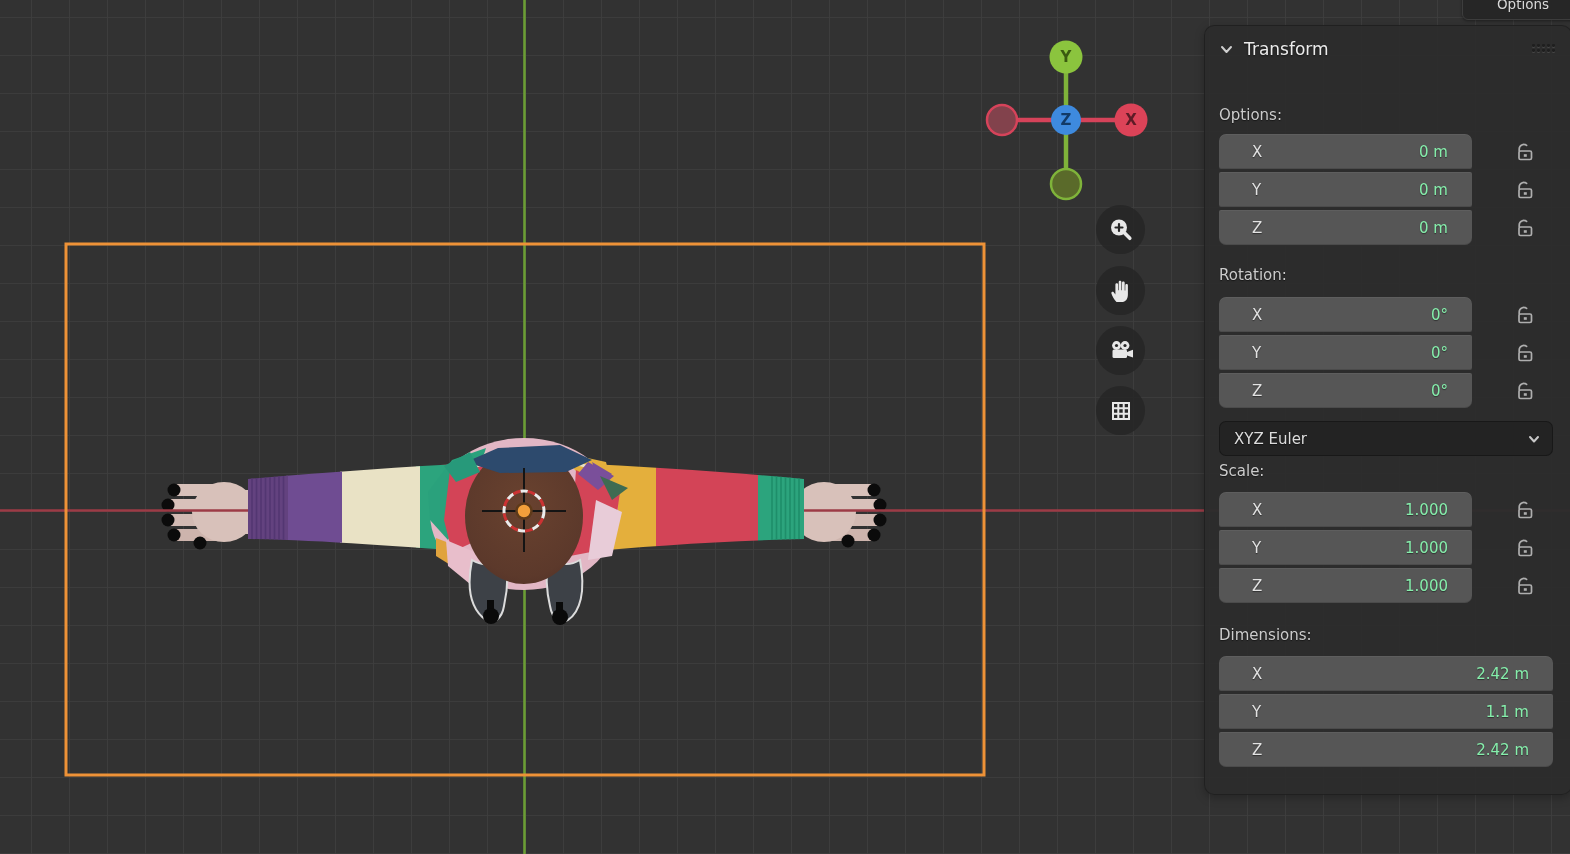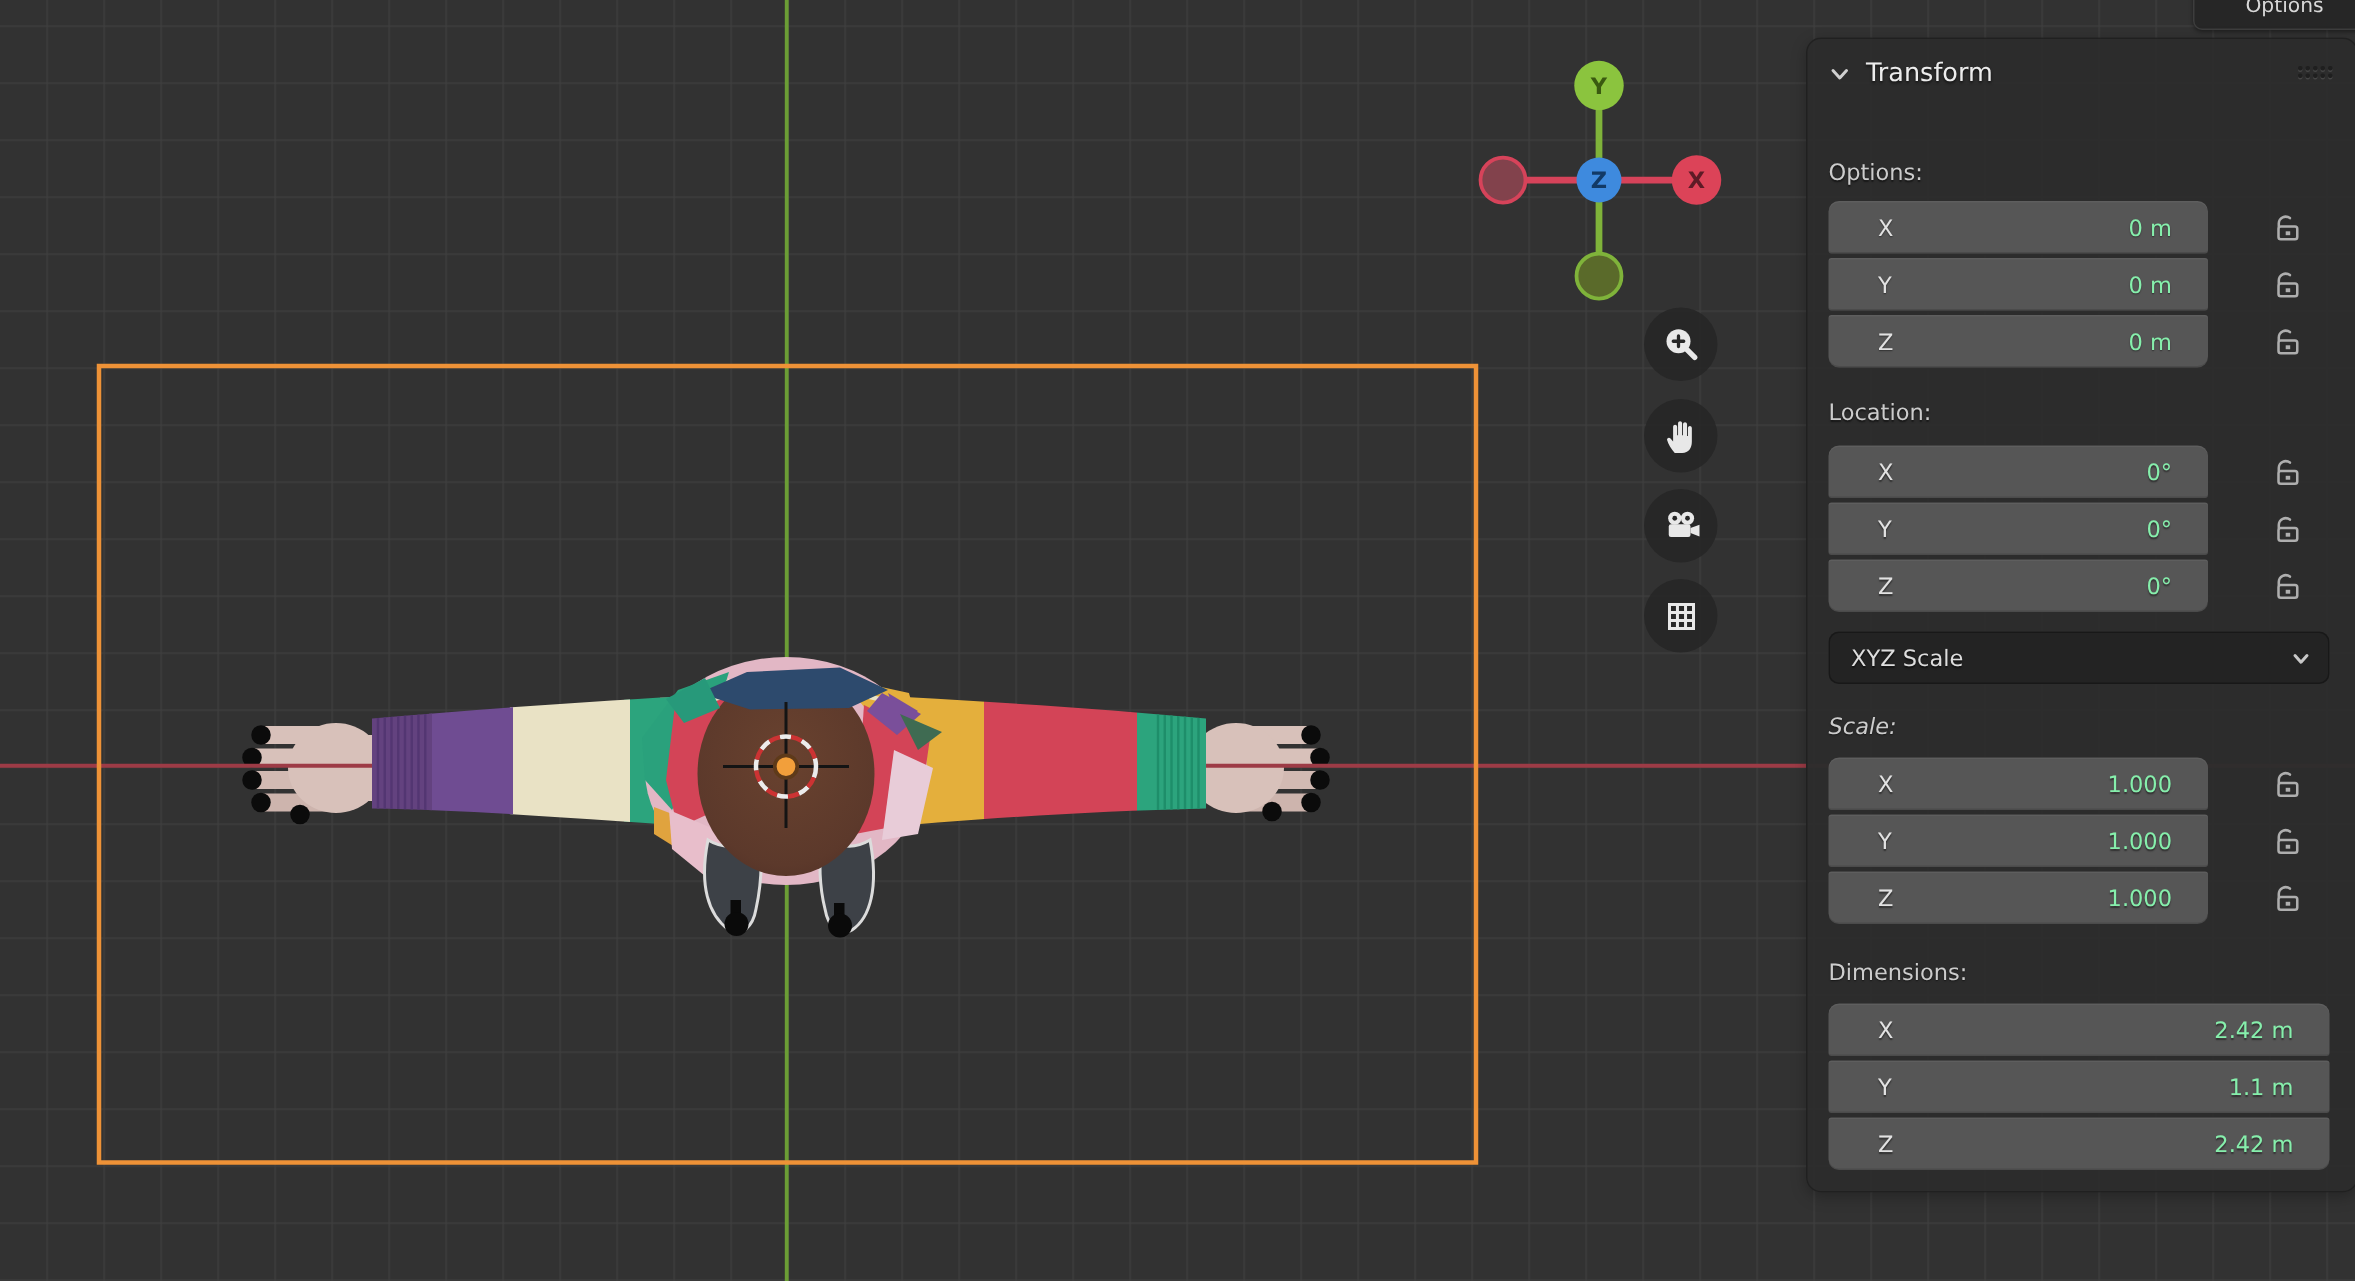--- a/index.html
+++ b/index.html
@@ -23,21 +23,21 @@
     background:rgba(44,44,44,.97);border:1px solid rgba(20,20,20,.45);border-radius:10px;
     box-sizing:border-box;padding:0 14px 15px 14px;color:#d6d6d6;
     box-shadow:0 3px 10px rgba(0,0,0,.25);}
   .npanel-header{height:46px;display:flex;align-items:center;gap:10px;}
   .npanel-title{font-size:17px;color:#ececec;text-shadow:0 1px 2px rgba(0,0,0,.6);}
   .grip{margin-left:auto;display:grid;grid-template-columns:repeat(5,5px);grid-template-rows:repeat(2,5px);}
   .grip i{width:2.6px;height:2.6px;border-radius:50%;background:#1f1f1f;box-shadow:0 1px 0 rgba(255,255,255,.12);}
 
   .sec-label{font-size:15px;color:#cccccc;height:22px;line-height:22px;
     text-shadow:0 1px 1px rgba(0,0,0,.5);}
-  .ml-loc{margin-top:32px;} .ml-rot{margin-top:19px;} .ml-scale{margin-top:17px;font-style:italic;} .ml-dim{margin-top:21px;}
+  .ml-loc{margin-top:32px;} .ml-rot{margin-top:19px;} .ml-scale{margin-top:4px;} .ml-dim{margin-top:21px;}
   .fields{margin-top:8px;}
   .fields.rot{margin-top:11px;} .fields.scale{margin-top:10px;} .fields.dim{margin-top:10px;}
 
   .frow{display:flex;align-items:center;margin-bottom:3px;}
   .frow:last-child{margin-bottom:0;}
   .numfield{width:253px;height:35px;background:#565656;box-sizing:border-box;
     display:flex;align-items:center;border-radius:2px;
     box-shadow:inset 0 1px 0 rgba(255,255,255,.05),inset 0 -1px 0 rgba(0,0,0,.12);}
   .numfield.wide{width:334px;}
   .rowtop .numfield{border-radius:7px 7px 2px 2px;}
@@ -275,21 +275,21 @@
         <div class="numfield">
           <span class="axis">Z</span>
           <span class="val">0 m</span>
         </div>
         <svg class="lock">
             <use href="#icon-lock-open"></use>
           </svg>
       </div>
     </div>
 
-    <div class="sec-label ml-rot">Location:</div>
+    <div class="sec-label ml-rot">Rotation:</div>
     <div class="fields rot">
       <div class="frow rowtop">
         <div class="numfield">
           <span class="axis">X</span>
           <span class="val">0°</span>
         </div>
         <svg class="lock">
             <use href="#icon-lock-open"></use>
           </svg>
       </div>
@@ -306,21 +306,21 @@
         <div class="numfield">
           <span class="axis">Z</span>
           <span class="val">0°</span>
         </div>
         <svg class="lock">
             <use href="#icon-lock-open"></use>
           </svg>
       </div>
     </div>
     <div class="dropdown">
-      <span class="dd-text">XYZ Scale</span>
+      <span class="dd-text">XYZ Euler</span>
       <svg width="14" height="14" viewBox="0 0 14 14">
         <path d="M3,5 L7,9.5 L11,5" fill="none" stroke="#c8c8c8" stroke-width="2" stroke-linecap="round" stroke-linejoin="round"></path>
       </svg>
     </div>
 
     <div class="sec-label ml-scale">Scale:</div>
     <div class="fields scale">
       <div class="frow rowtop">
         <div class="numfield">
           <span class="axis">X</span>

